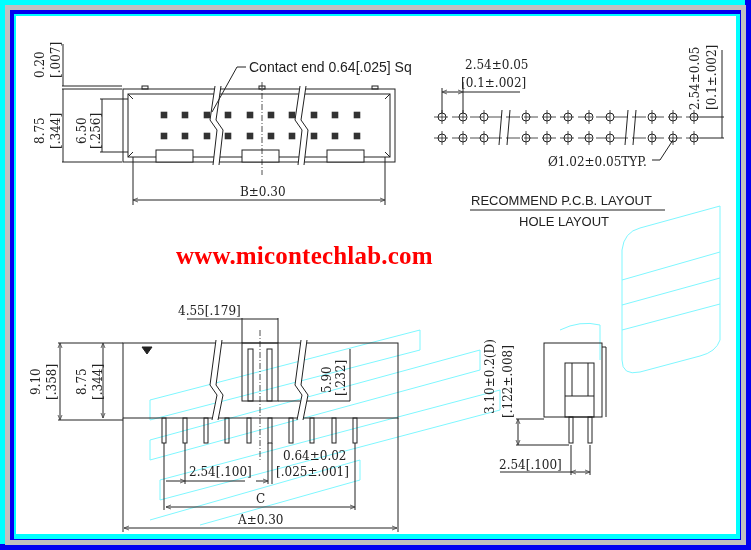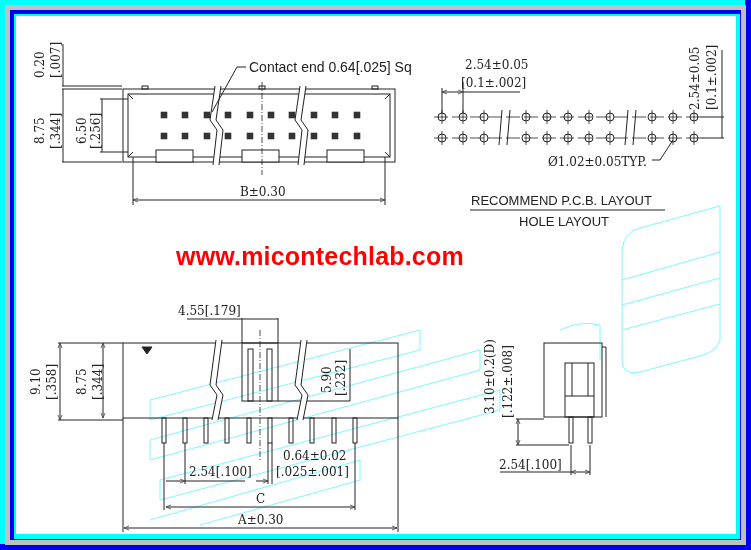--- a/index.html
+++ b/index.html
@@ -7,21 +7,21 @@
   #frame { position:absolute; left:0; top:0; width:751px; height:550px; }
   .border-outer { position:absolute; left:0; top:0; width:751px; height:550px; background:#0000f0; }
   .border-cyan { position:absolute; left:0; top:0; width:745px; height:544px; background:#00ffff; }
   .border-gray { position:absolute; left:5px; top:5px; width:741px; height:540px; background:#c0c0c0; }
   .border-blue2 { position:absolute; left:10px; top:10px; width:731px; height:530px; background:#0000f0; }
   .border-cyan2 { position:absolute; left:14px; top:14px; width:726px; height:525px; background:#00ffff; }
   .paper { position:absolute; left:16px; top:16px; width:720px; height:518px; background:#ffffff; overflow:hidden; }
   svg { position:absolute; left:0; top:0; }
   .dim { font-family:"DejaVu Serif", serif; font-size:12px; fill:#222; }
   .sans { font-family:"Liberation Sans", sans-serif; fill:#222; }
-  .url { position:absolute; left:176px; top:242px; font-family:Liberation Sans, sans-serif; font-weight:bold; font-size:25px; color:#ff0000; letter-spacing:0.2px; }
+  .url { position:absolute; left:176px; top:242px; font-family:Liberation Serif, serif; font-weight:bold; font-size:25px; color:#ff0000; letter-spacing:0.2px; }
 </style>
 </head>
 <body>
 
 <div id="frame">
   <div class="border-outer"></div>
   <div class="border-cyan"></div>
   <div class="border-gray"></div>
   <div class="border-blue2"></div>
   <div class="border-cyan2"></div>

